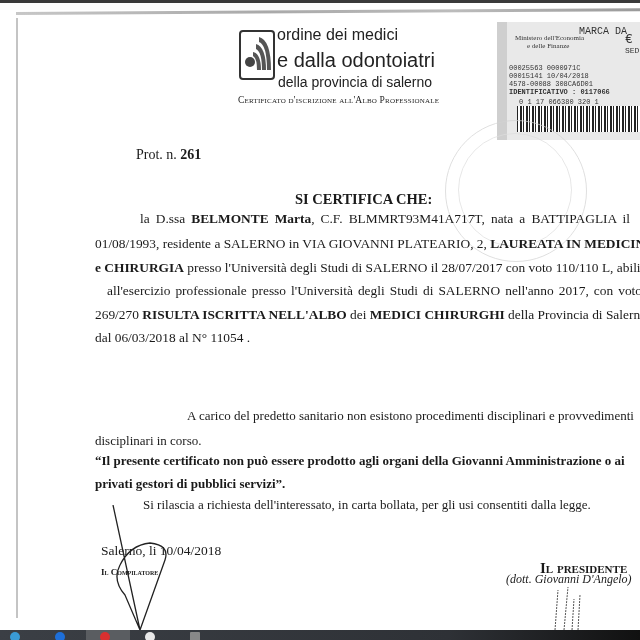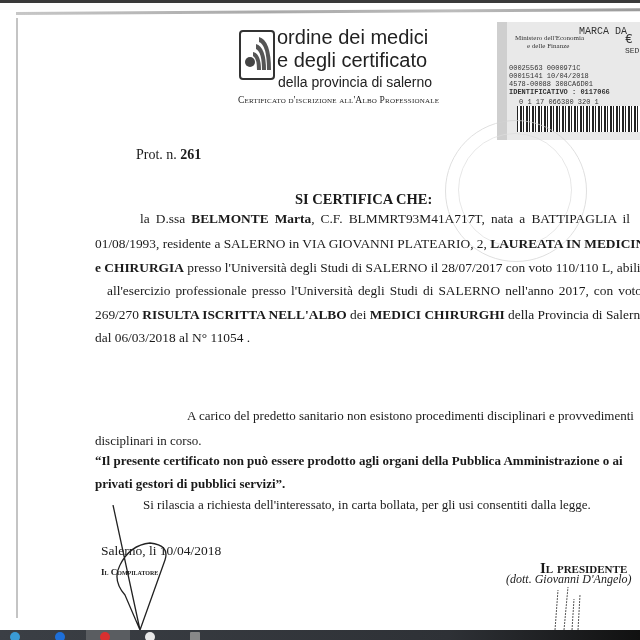--- a/index.html
+++ b/index.html
@@ -3,21 +3,21 @@
 <meta charset="utf-8">
 <style>
   html, body { margin:0; padding:0; }
   body { width:640px; height:640px; overflow:hidden; background:#ffffff; position:relative; font-family:"Liberation Serif", serif; color:#1a1a1a; }
   .topbar { position:absolute; left:0; top:0; width:640px; height:3px; background:#3a3a3a; }
   .scan-top { position:absolute; left:16px; top:12px; width:624px; height:3px; background:linear-gradient(90deg,#bdbdbd,#9a9a9a 40%,#b0b0b0 70%,#888); opacity:.85; transform:rotate(-0.35deg); transform-origin:left; }
   .scan-left { position:absolute; left:16px; top:18px; width:2px; height:600px; background:#c4c4c4; }
   .logo-box { position:absolute; left:239px; top:30px; width:32px; height:46px; border:2px solid #333; border-radius:4px; }
   .logo-box svg { position:absolute; left:0; top:0; }
   .org1, .org2, .org3 { position:absolute; font-family:"Liberation Sans", sans-serif; color:#222; white-space:nowrap; }
-  .org1 { left:277px; top:26px; font-size:20px; }
+  .org1 { left:277px; top:26px; font-size:16px; }
   .org2 { left:277px; top:49px; font-size:20px; }
   .org3 { left:278px; top:74px; font-size:14px; }
   .subtitle { position:absolute; left:238px; top:95px; font-size:9.5px; font-variant:small-caps; letter-spacing:.2px; color:#222; }
   .stamp { position:absolute; left:497px; top:22px; width:143px; height:118px; background:#e9e9e9; border-left:10px solid #cfcfcf; overflow:hidden; font-family:"Liberation Mono", monospace; color:#333; }
   .stamp .l { position:absolute; white-space:nowrap; font-size:7px; }
   .stamp .barcode { position:absolute; left:10px; top:84px; width:133px; height:26px;
      background:repeating-linear-gradient(90deg,#222 0 1px,#fff 1px 3px,#222 3px 5px,#fff 5px 6px); }
   .seal { position:absolute; left:445px; top:120px; width:140px; height:140px; border-radius:50%; border:1.5px solid #d2d2d2; opacity:.7; }
   .seal:after { content:""; position:absolute; left:12px; top:12px; width:112px; height:112px; border-radius:50%; border:1px solid #ddd; }
   .prot { position:absolute; left:136px; top:147px; font-size:14px; }
@@ -46,21 +46,21 @@
 
 <div class="logo-box">
   <svg width="32" height="46" viewBox="0 0 32 46">
     <circle cx="9" cy="30" r="5" fill="#444"></circle>
     <path d="M12 20 Q20 22 20 38 L16 38 Q16 26 12 24 Z" fill="#555"></path>
     <path d="M15 12 Q25 15 25 38 L21 38 Q21 20 15 17 Z" fill="#555"></path>
     <path d="M18 5 Q30 8 30 38 L26 38 Q26 13 18 10 Z" fill="#555"></path>
   </svg>
 </div>
 <div class="org1">ordine dei medici</div>
-<div class="org2">e degli certificato</div>
+<div class="org2">e dalla odontoiatri</div>
 <div class="org3">della provincia di salerno</div>
 <div class="subtitle">Certificato d'iscrizione all'Albo Professionale</div>
 
 <div class="stamp">
   <span class="l" style="left:72px;top:4px;font-size:10px;">MARCA DA</span>
   <span class="l" style="left:8px;top:12px;font-family:'Liberation Serif',serif;">Ministero dell'Economia</span>
   <span class="l" style="left:20px;top:20px;font-family:'Liberation Serif',serif;">e delle Finanze</span>
   <span class="l" style="left:118px;top:10px;font-size:13px;">€</span>
   <span class="l" style="left:118px;top:24px;font-size:8px;">SEDI</span>
   <span class="l" style="left:2px;top:42px;">00025563   0000971C</span>
@@ -91,21 +91,21 @@
 <div class="para" style="top:283px;">
   <span class="j" style="display:block;margin-left:12px;"><span>all'esercizio professionale presso l'Università degli Studi di SALERNO nell'anno 2017, con voto</span></span>
 </div>
 <div class="para" style="top:307px;">
   <span class="j" style="display:block;"><span>269/270 </span><b>RISULTA ISCRITTA NELL'ALBO</b><span> dei </span><b>MEDICI CHIRURGHI</b><span> della Provincia di Salerno</span></span>
 </div>
 <div class="para" style="top:330px;">dal 06/03/2018 al N° 11054 .</div>
 
 <div class="p-note" style="left:187px;top:408px;">A carico del predetto sanitario non esistono procedimenti disciplinari e provvedimenti</div>
 <div class="p-note" style="left:95px;top:433px;">disciplinari in corso.</div>
-<div class="quote" style="top:453px;">“Il presente certificato non può essere prodotto agli organi della Pubblica Amministrazione o ai</div>
+<div class="quote" style="top:453px;">“Il presente certificato non può essere prodotto agli organi della Giovanni Amministrazione o ai</div>
 <div class="quote" style="top:476px;">privati gestori di pubblici servizi”.</div>
 <div class="p-note" style="left:143px;top:497px;">Si rilascia a richiesta dell'interessato, in carta bollata, per gli usi consentiti dalla legge.</div>
 
 <div class="place">Salerno, li 10/04/2018</div>
 <div class="compilatore">Il Compilatore</div>
 <svg class="sig1" width="100" height="130" viewBox="0 0 100 130">
   <path d="M23 0 L50 125 M50 125 L75 55 Q80 40 60 38 Q40 40 30 60 Q22 75 35 90 L50 125" fill="none" stroke="#222" stroke-width="1.3"></path>
 </svg>
 <div class="presidente">Il presidente</div>
 <div class="pres-name">(dott. Giovanni D'Angelo)</div>

